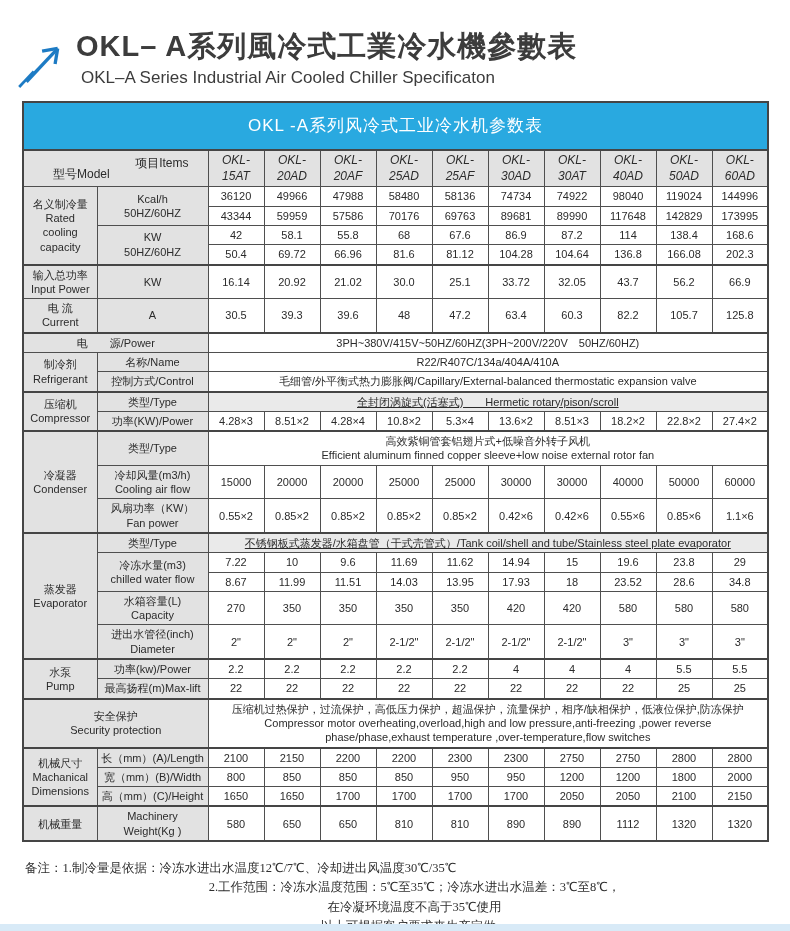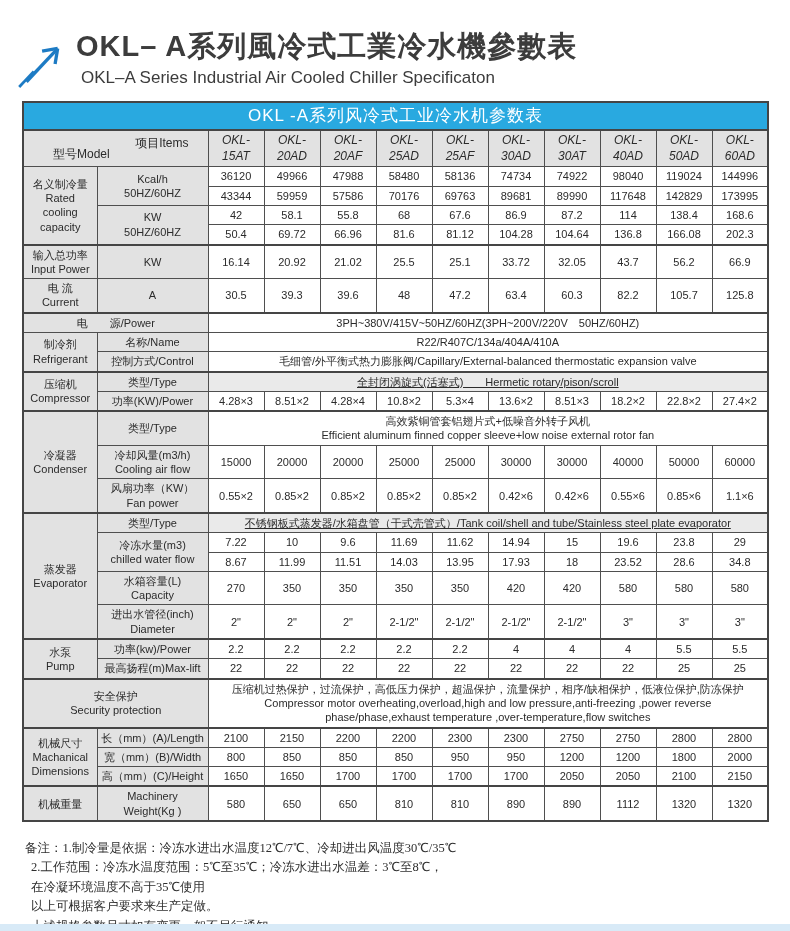--- a/index.html
+++ b/index.html
@@ -34,21 +34,21 @@
     border:2px solid var(--border-dark);
   }
   table.spec td{
     border:1px solid #4F4F4F;
     text-align:center;vertical-align:middle;
     font-size:11px;line-height:1.3;padding:2px 1px;
     color:var(--text-dark);word-wrap:break-word;
   }
   tr.title-row td{
     background:var(--accent-blue);color:#ffffff;
-    font-size:17px;height:26px;padding:2px 0;
+    font-size:17px;height:26px;padding:12px 0;
     border:2px solid var(--border-dark);letter-spacing:1px;
   }
   tr.head td{background:var(--label-gray);font-size:12px;height:32px;}
   td.lab{background:var(--label-gray);}
   td.merge{background:#ffffff;font-size:11.5px;}
   td.merge.gray{background:var(--merged-gray);text-decoration:underline;}
   td.mh{background:var(--label-gray);font-style:italic;}
   tr.sec td{border-top:2px solid var(--border-dark);}
   tr.body-row{height:19px;}
 
@@ -62,21 +62,21 @@
         #4F4F4F calc(50% + 0.8px),
         transparent calc(50% + 0.8px)),
       var(--label-gray);
   }
   td.diag .diag-model{position:absolute;left:5px;bottom:4px;font-size:12px;margin-left:24px;}
   td.diag .diag-items{position:absolute;right:19px;top:5px;font-size:12px;}
 
   
   .notes{margin:17px 0 0 25px;font-size:12.5px;color:#2E2E2E;}
   .note{line-height:1.55;font-family:Liberation Serif, serif;}
-  .ind1{margin-left:6px;}
+  .ind1{margin-left:14px;text-align:center;}
 
   
   .bottom-strip{position:absolute;left:0;bottom:0;width:790px;height:7px;background:var(--bottom-strip);}
 </style>
 </head>
 <body>
 
 <div class="page">
 
   <div class="brand">
@@ -310,21 +310,21 @@
           <td>
             <div>16.14</div>
           </td>
           <td>
             <div>20.92</div>
           </td>
           <td>
             <div>21.02</div>
           </td>
           <td>
-            <div>25.5</div>
+            <div>30.0</div>
           </td>
           <td>
             <div>25.1</div>
           </td>
           <td>
             <div>33.72</div>
           </td>
           <td>
             <div>32.05</div>
           </td>

